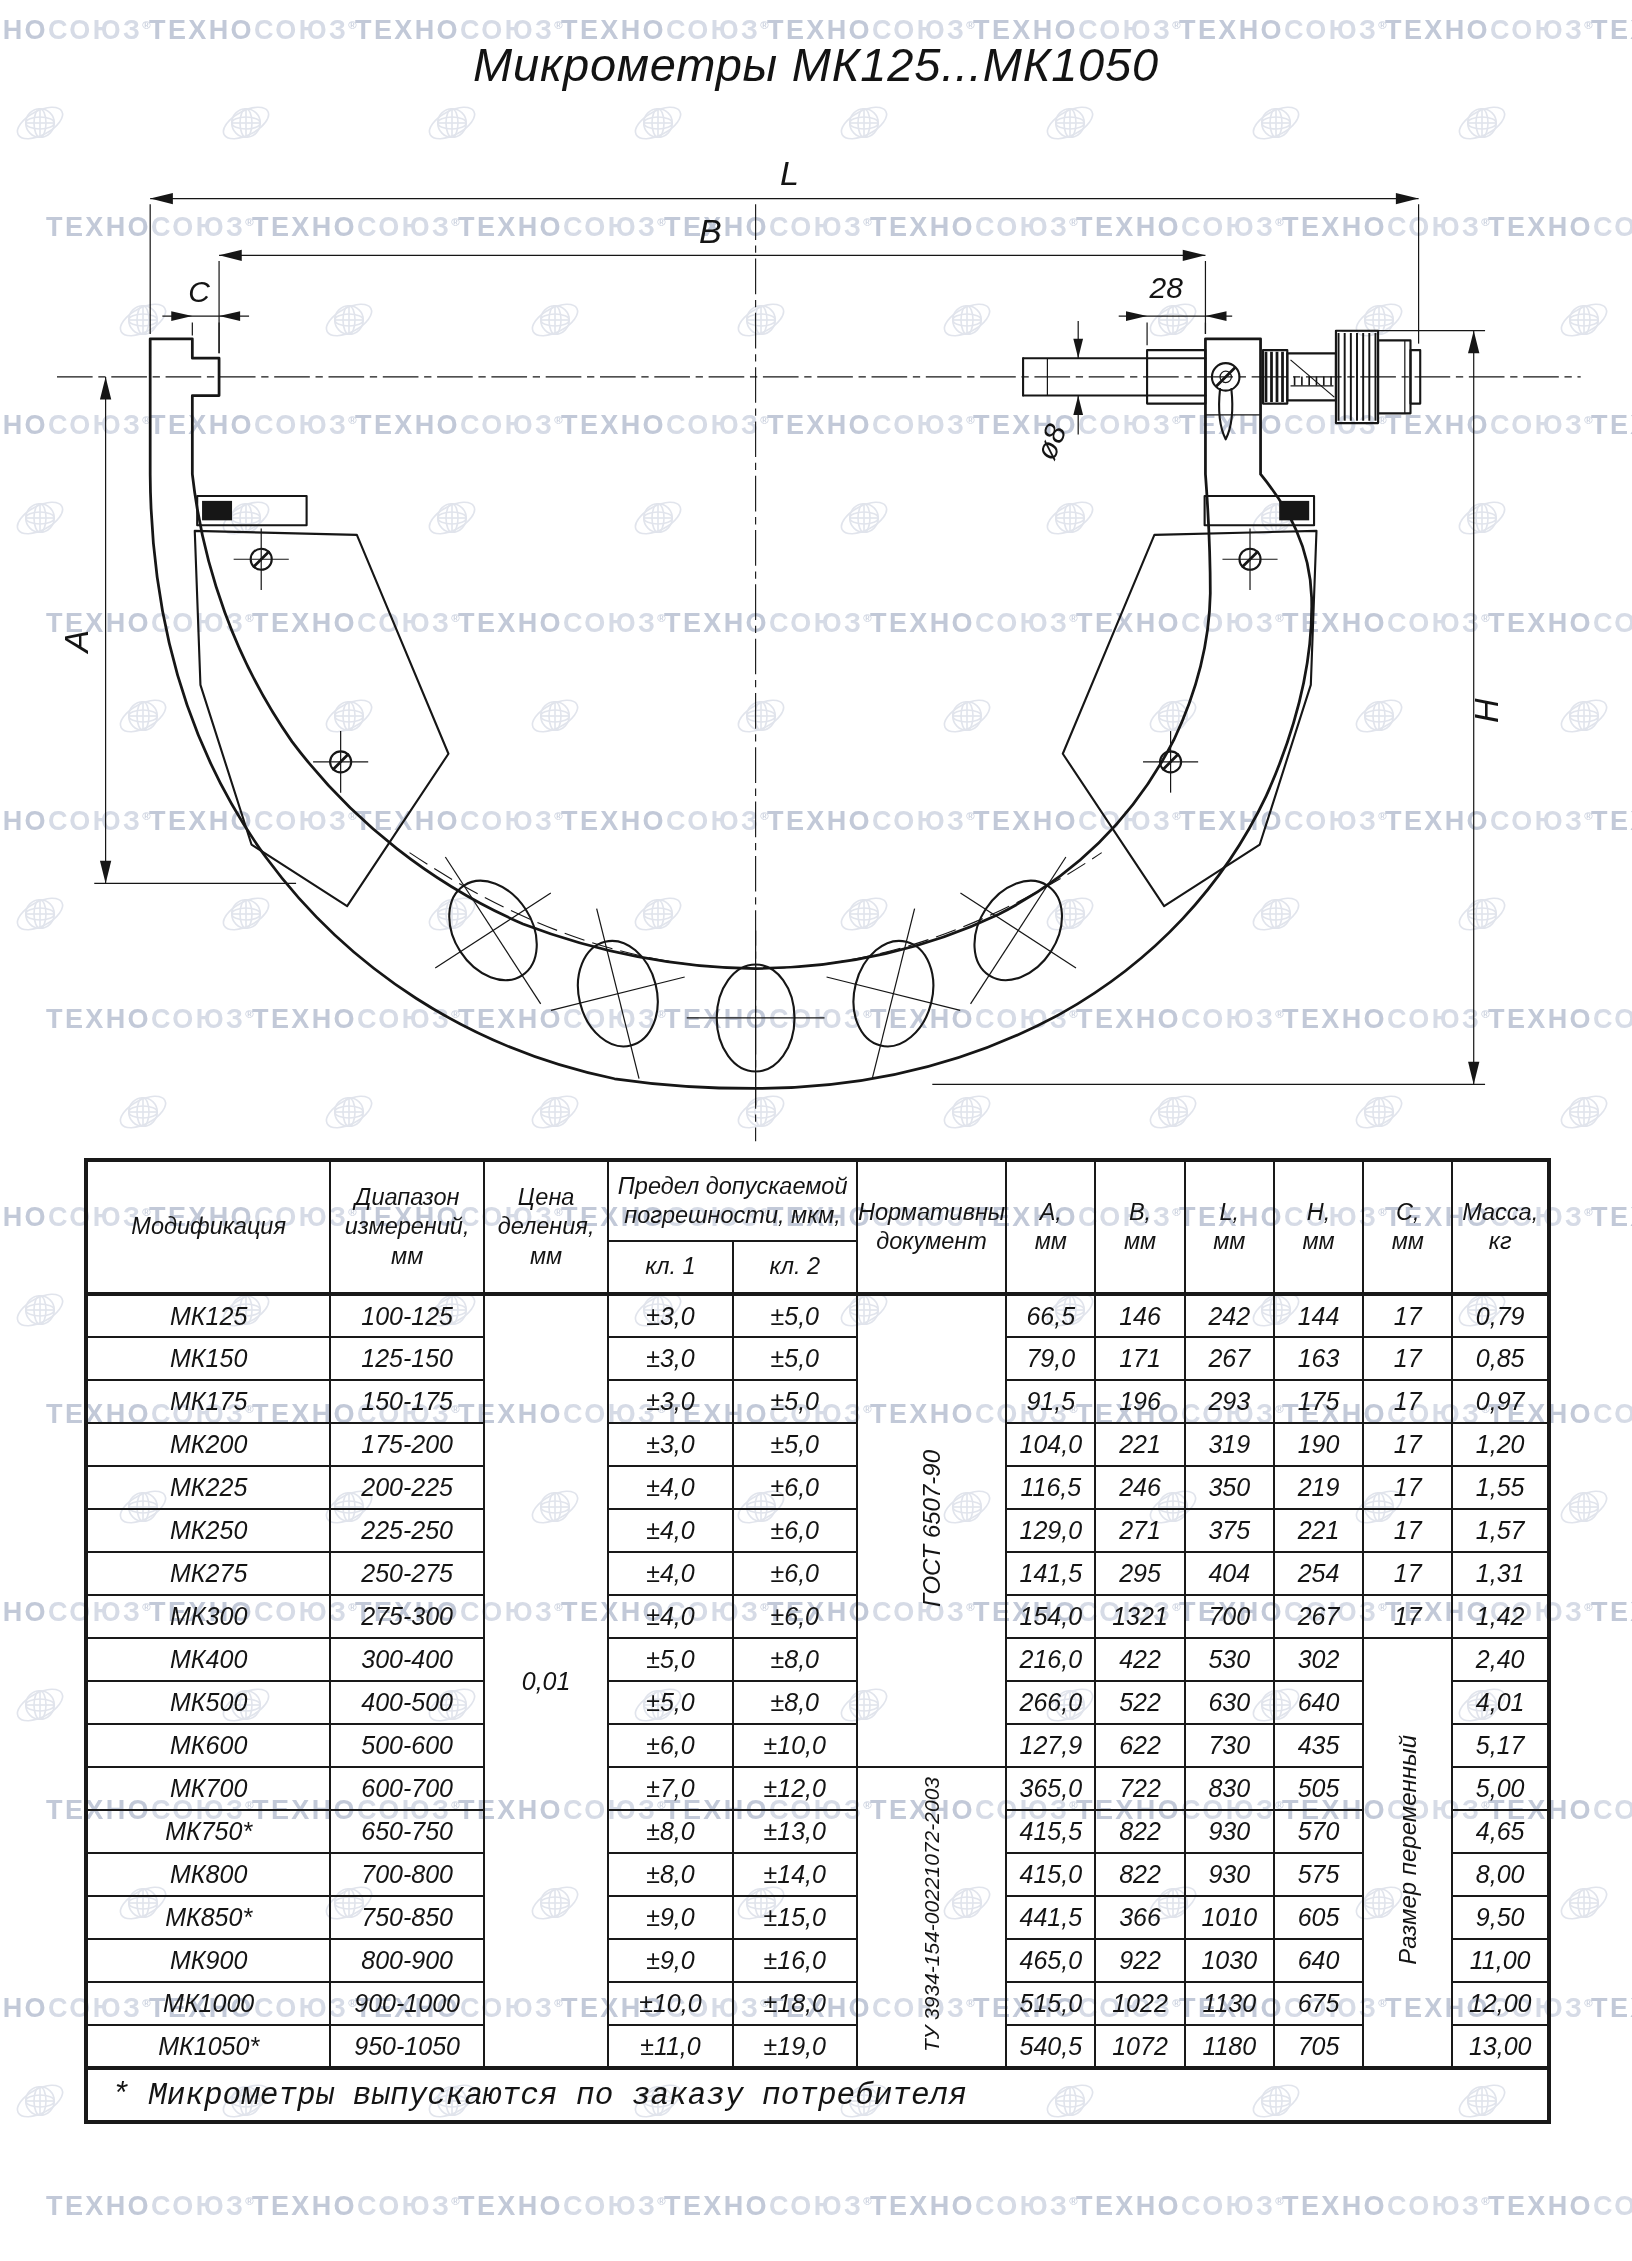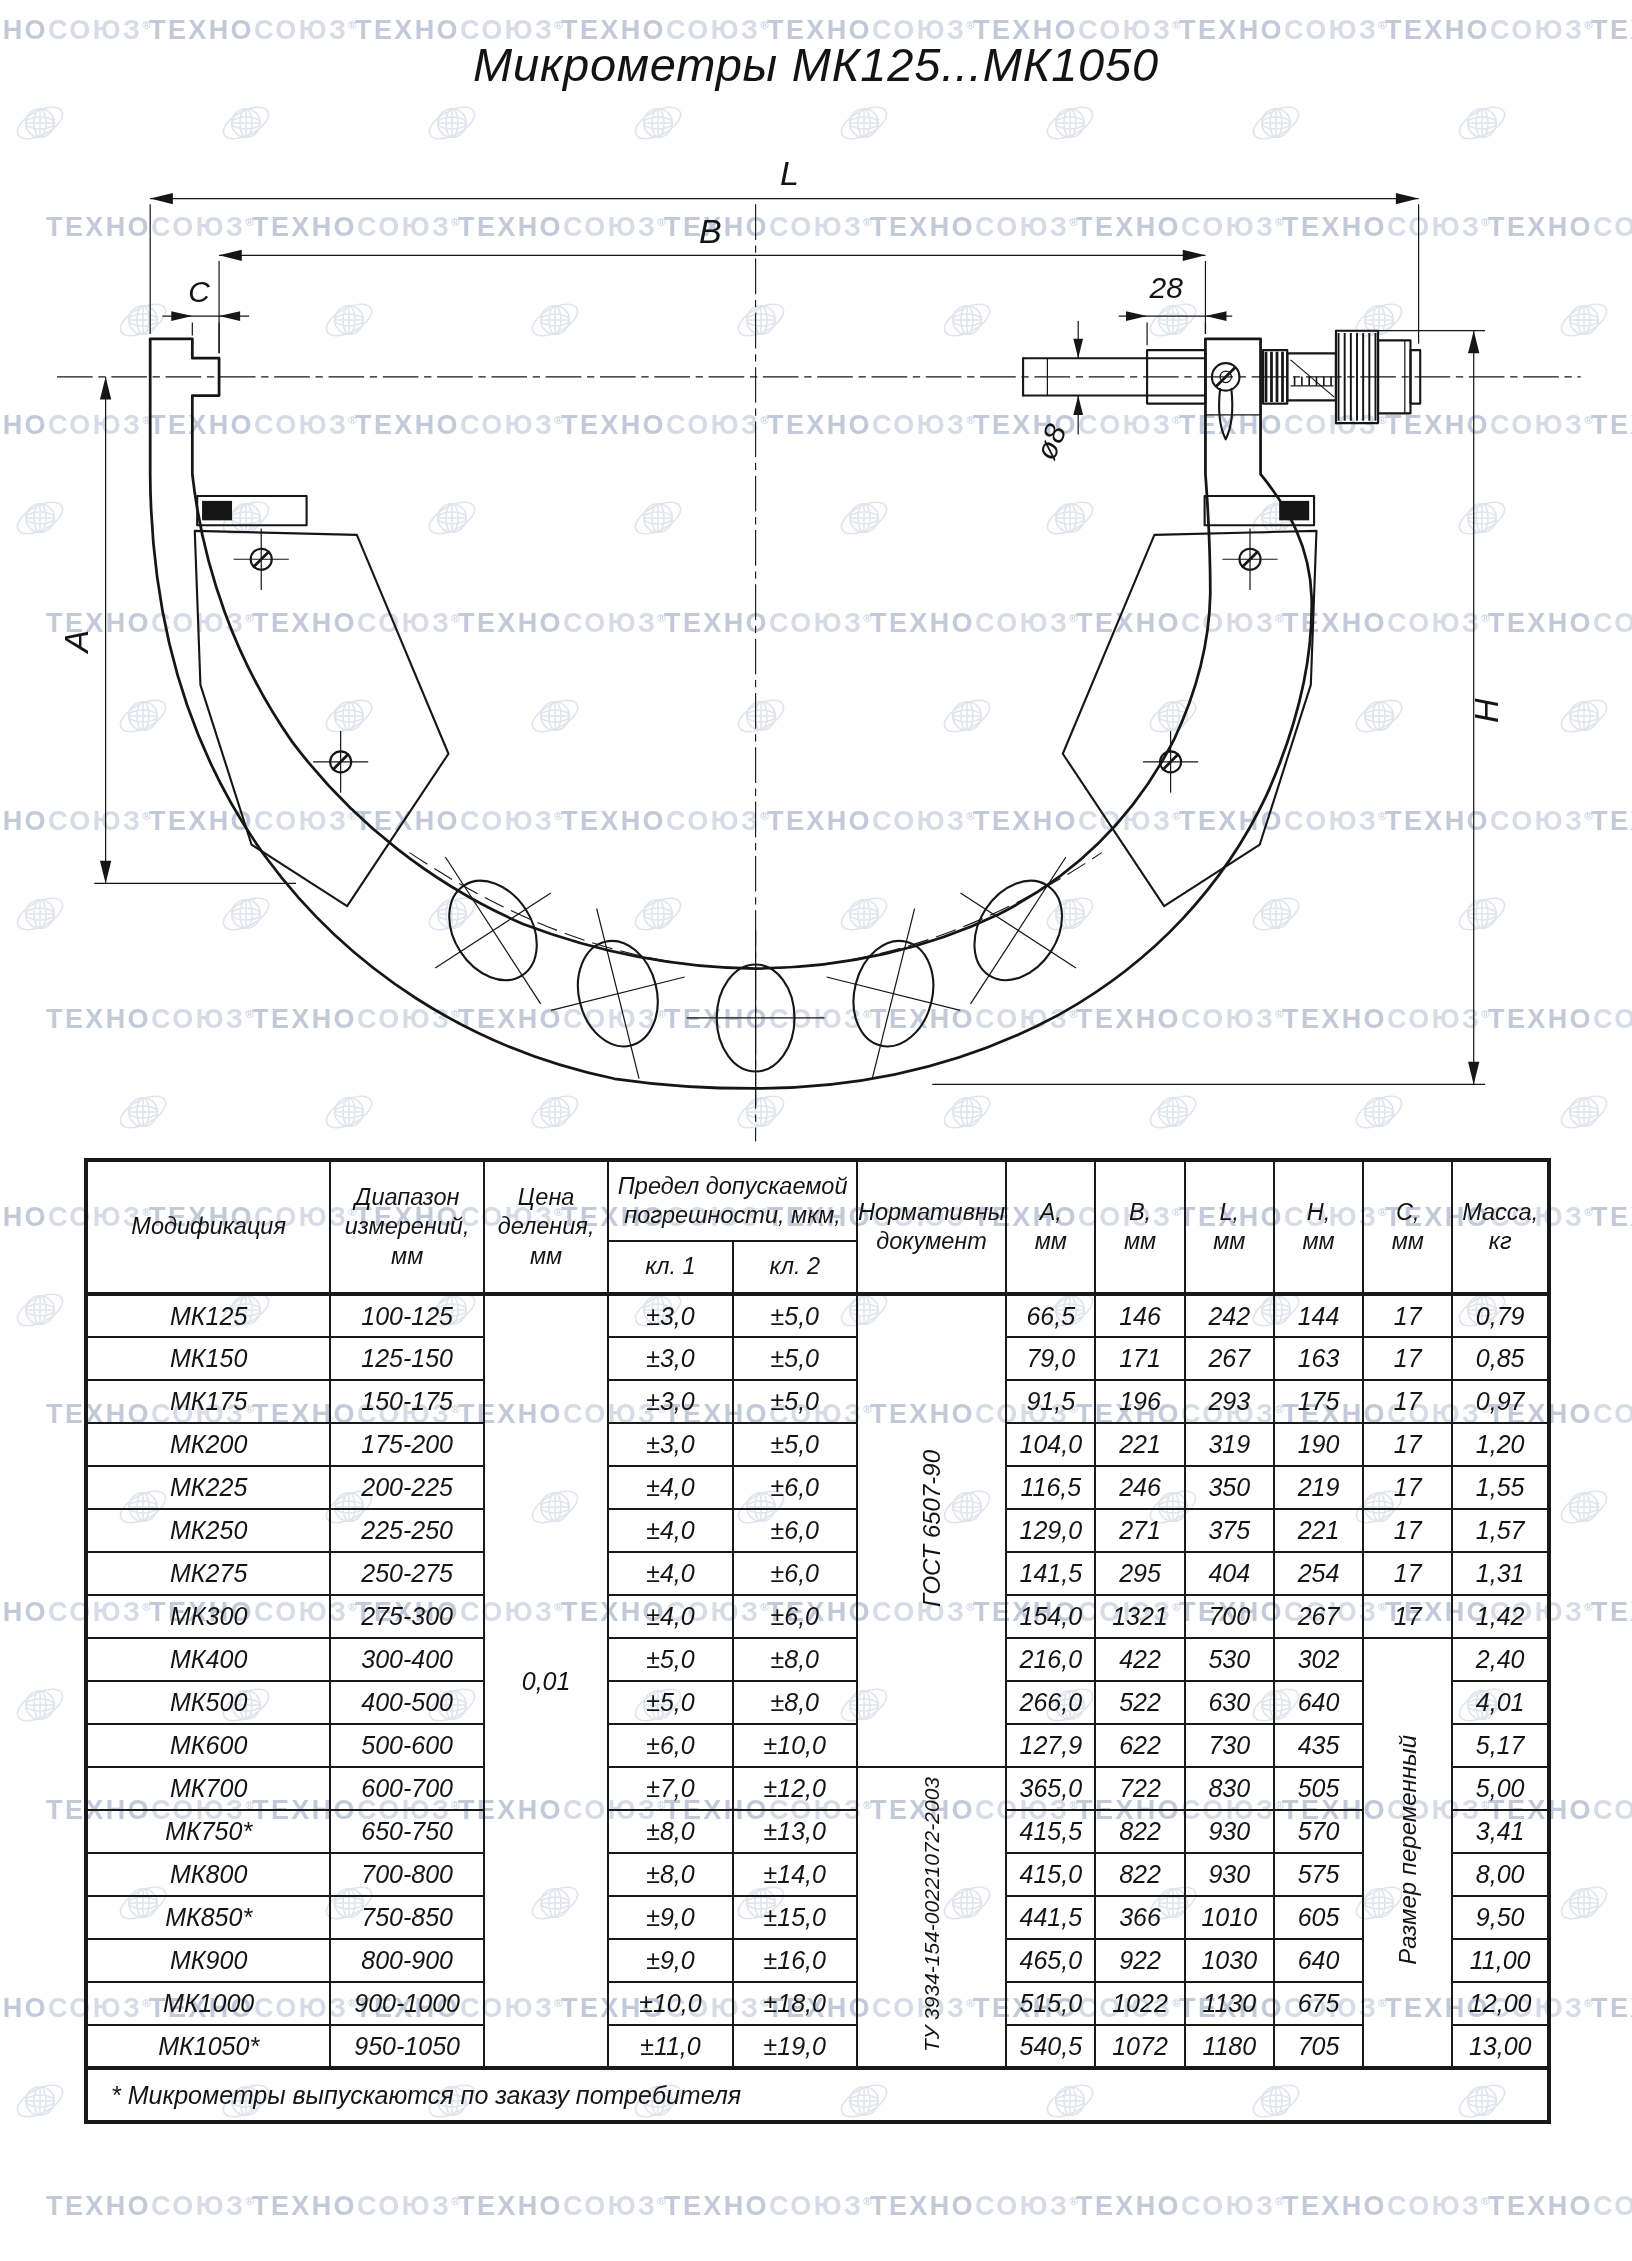--- a/index.html
+++ b/index.html
@@ -32,21 +32,21 @@
         font-style:italic;color:#141414;}
   th,td{border:2.4px solid #191919;text-align:center;vertical-align:middle;padding:0;
         font-weight:normal;font-size:24px;background:transparent;overflow:hidden;}
   thead th{white-space:pre-line;line-height:1.25;font-size:23.5px;}
   thead tr.h1 th{height:78px;}
   thead tr.h2 th{height:50px;}
   tbody tr{height:43px;}
   tbody td{font-size:25px;}
   table{border:4.9px solid #191919;}
   thead tr.h2 th, thead tr.h1 th.sp{border-bottom:4.9px solid #191919;}
-  tfoot td{border-top:4.9px solid #191919;height:50px;text-align:left;padding-left:23px;font-size:25px;}
+  tfoot td{border-top:4.9px solid #191919;height:50px;text-align:left;padding-left:23px;font-size:31px;font-family:Liberation Mono, monospace;}
   .vtext{display:inline-block;writing-mode:vertical-rl;transform:rotate(180deg);
          white-space:nowrap;font-size:24px;}
   .vtext.small{font-size:21px;letter-spacing:0;}
 </style>
 </head>
 <body>
 
 <div id="sheet">
 
   <div id="wm">
@@ -1413,21 +1413,21 @@
           </tr>
           <tr>
             <td>МК750*</td>
             <td>650-750</td>
             <td>±8,0</td>
             <td>±13,0</td>
             <td>415,5</td>
             <td>822</td>
             <td>930</td>
             <td>570</td>
-            <td>3,41</td>
+            <td>4,65</td>
           </tr>
           <tr>
             <td>МК800</td>
             <td>700-800</td>
             <td>±8,0</td>
             <td>±14,0</td>
             <td>415,0</td>
             <td>822</td>
             <td>930</td>
             <td>575</td>

